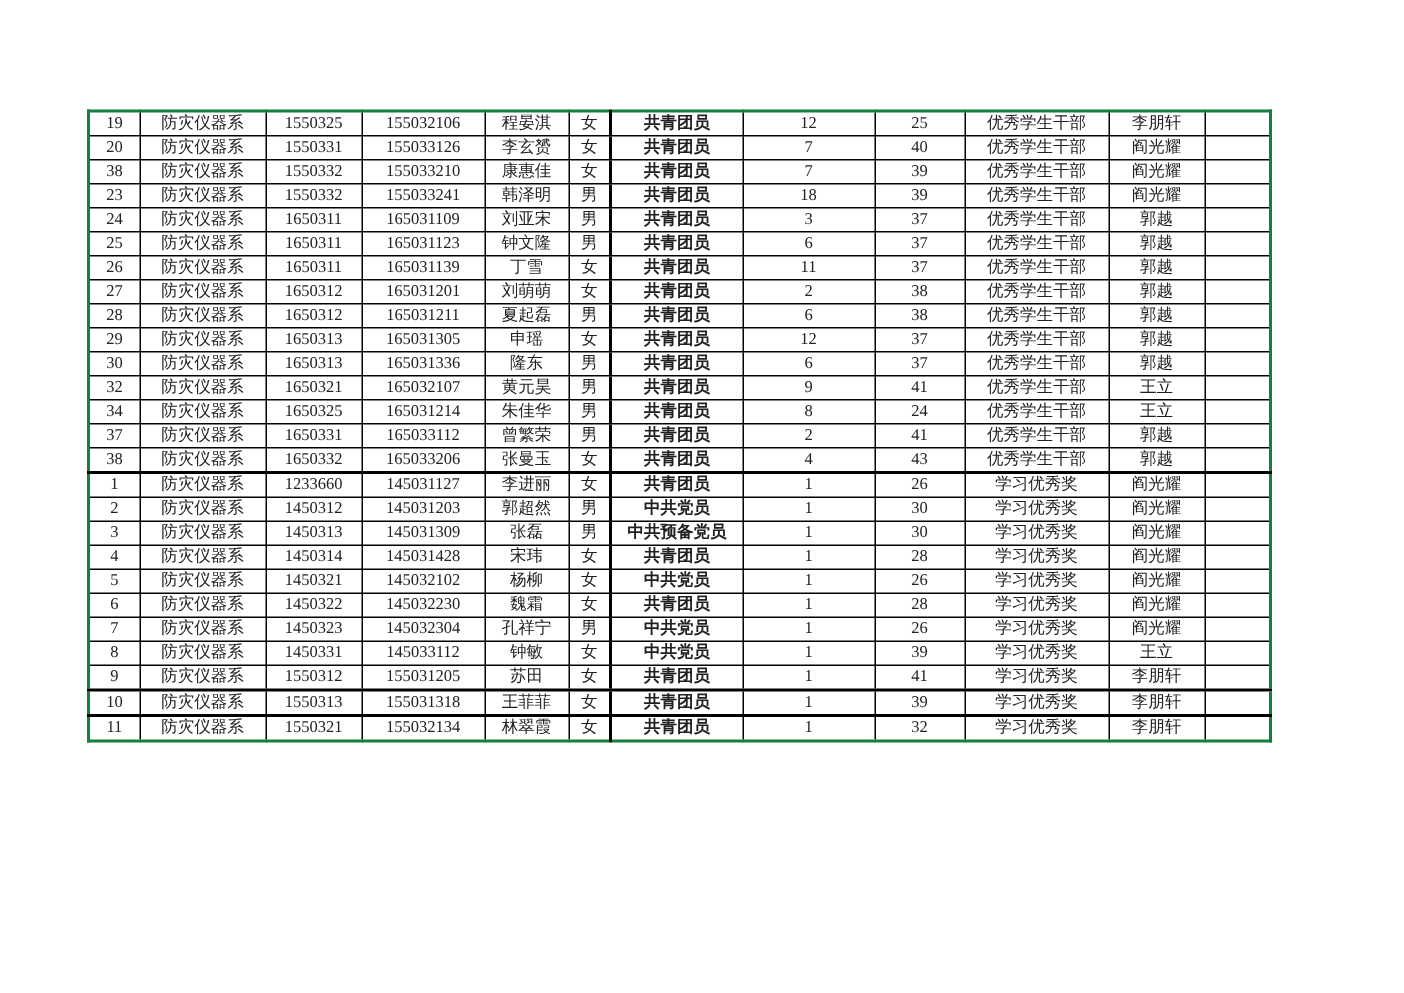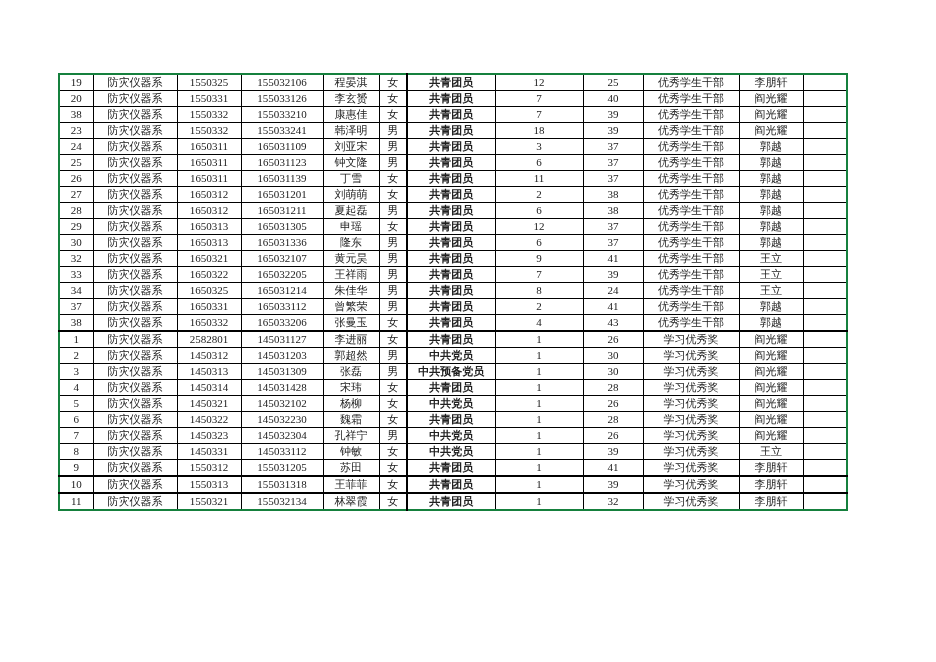--- a/index.html
+++ b/index.html
@@ -240,34 +240,20 @@
     <td>黄元昊</td>
     <td>男</td>
     <td class="col-political">共青团员</td>
     <td>9</td>
     <td>41</td>
     <td>优秀学生干部</td>
     <td>王立</td>
     <td></td>
   </tr>
         <tr>
-    <td>33</td>
-    <td>防灾仪器系</td>
-    <td>1650322</td>
-    <td>165032205</td>
-    <td>王祥雨</td>
-    <td>男</td>
-    <td class="col-political">共青团员</td>
-    <td>7</td>
-    <td>39</td>
-    <td>优秀学生干部</td>
-    <td>王立</td>
-    <td></td>
-  </tr>
-        <tr>
     <td>34</td>
     <td>防灾仪器系</td>
     <td>1650325</td>
     <td>165031214</td>
     <td>朱佳华</td>
     <td>男</td>
     <td class="col-political">共青团员</td>
     <td>8</td>
     <td>24</td>
     <td>优秀学生干部</td>
@@ -298,21 +284,21 @@
     <td class="col-political">共青团员</td>
     <td>4</td>
     <td>43</td>
     <td>优秀学生干部</td>
     <td>郭越</td>
     <td></td>
   </tr>
         <tr>
     <td>1</td>
     <td>防灾仪器系</td>
-    <td>2582801</td>
+    <td>1233660</td>
     <td>145031127</td>
     <td>李进丽</td>
     <td>女</td>
     <td class="col-political">共青团员</td>
     <td>1</td>
     <td>26</td>
     <td>学习优秀奖</td>
     <td>阎光耀</td>
     <td></td>
   </tr>

